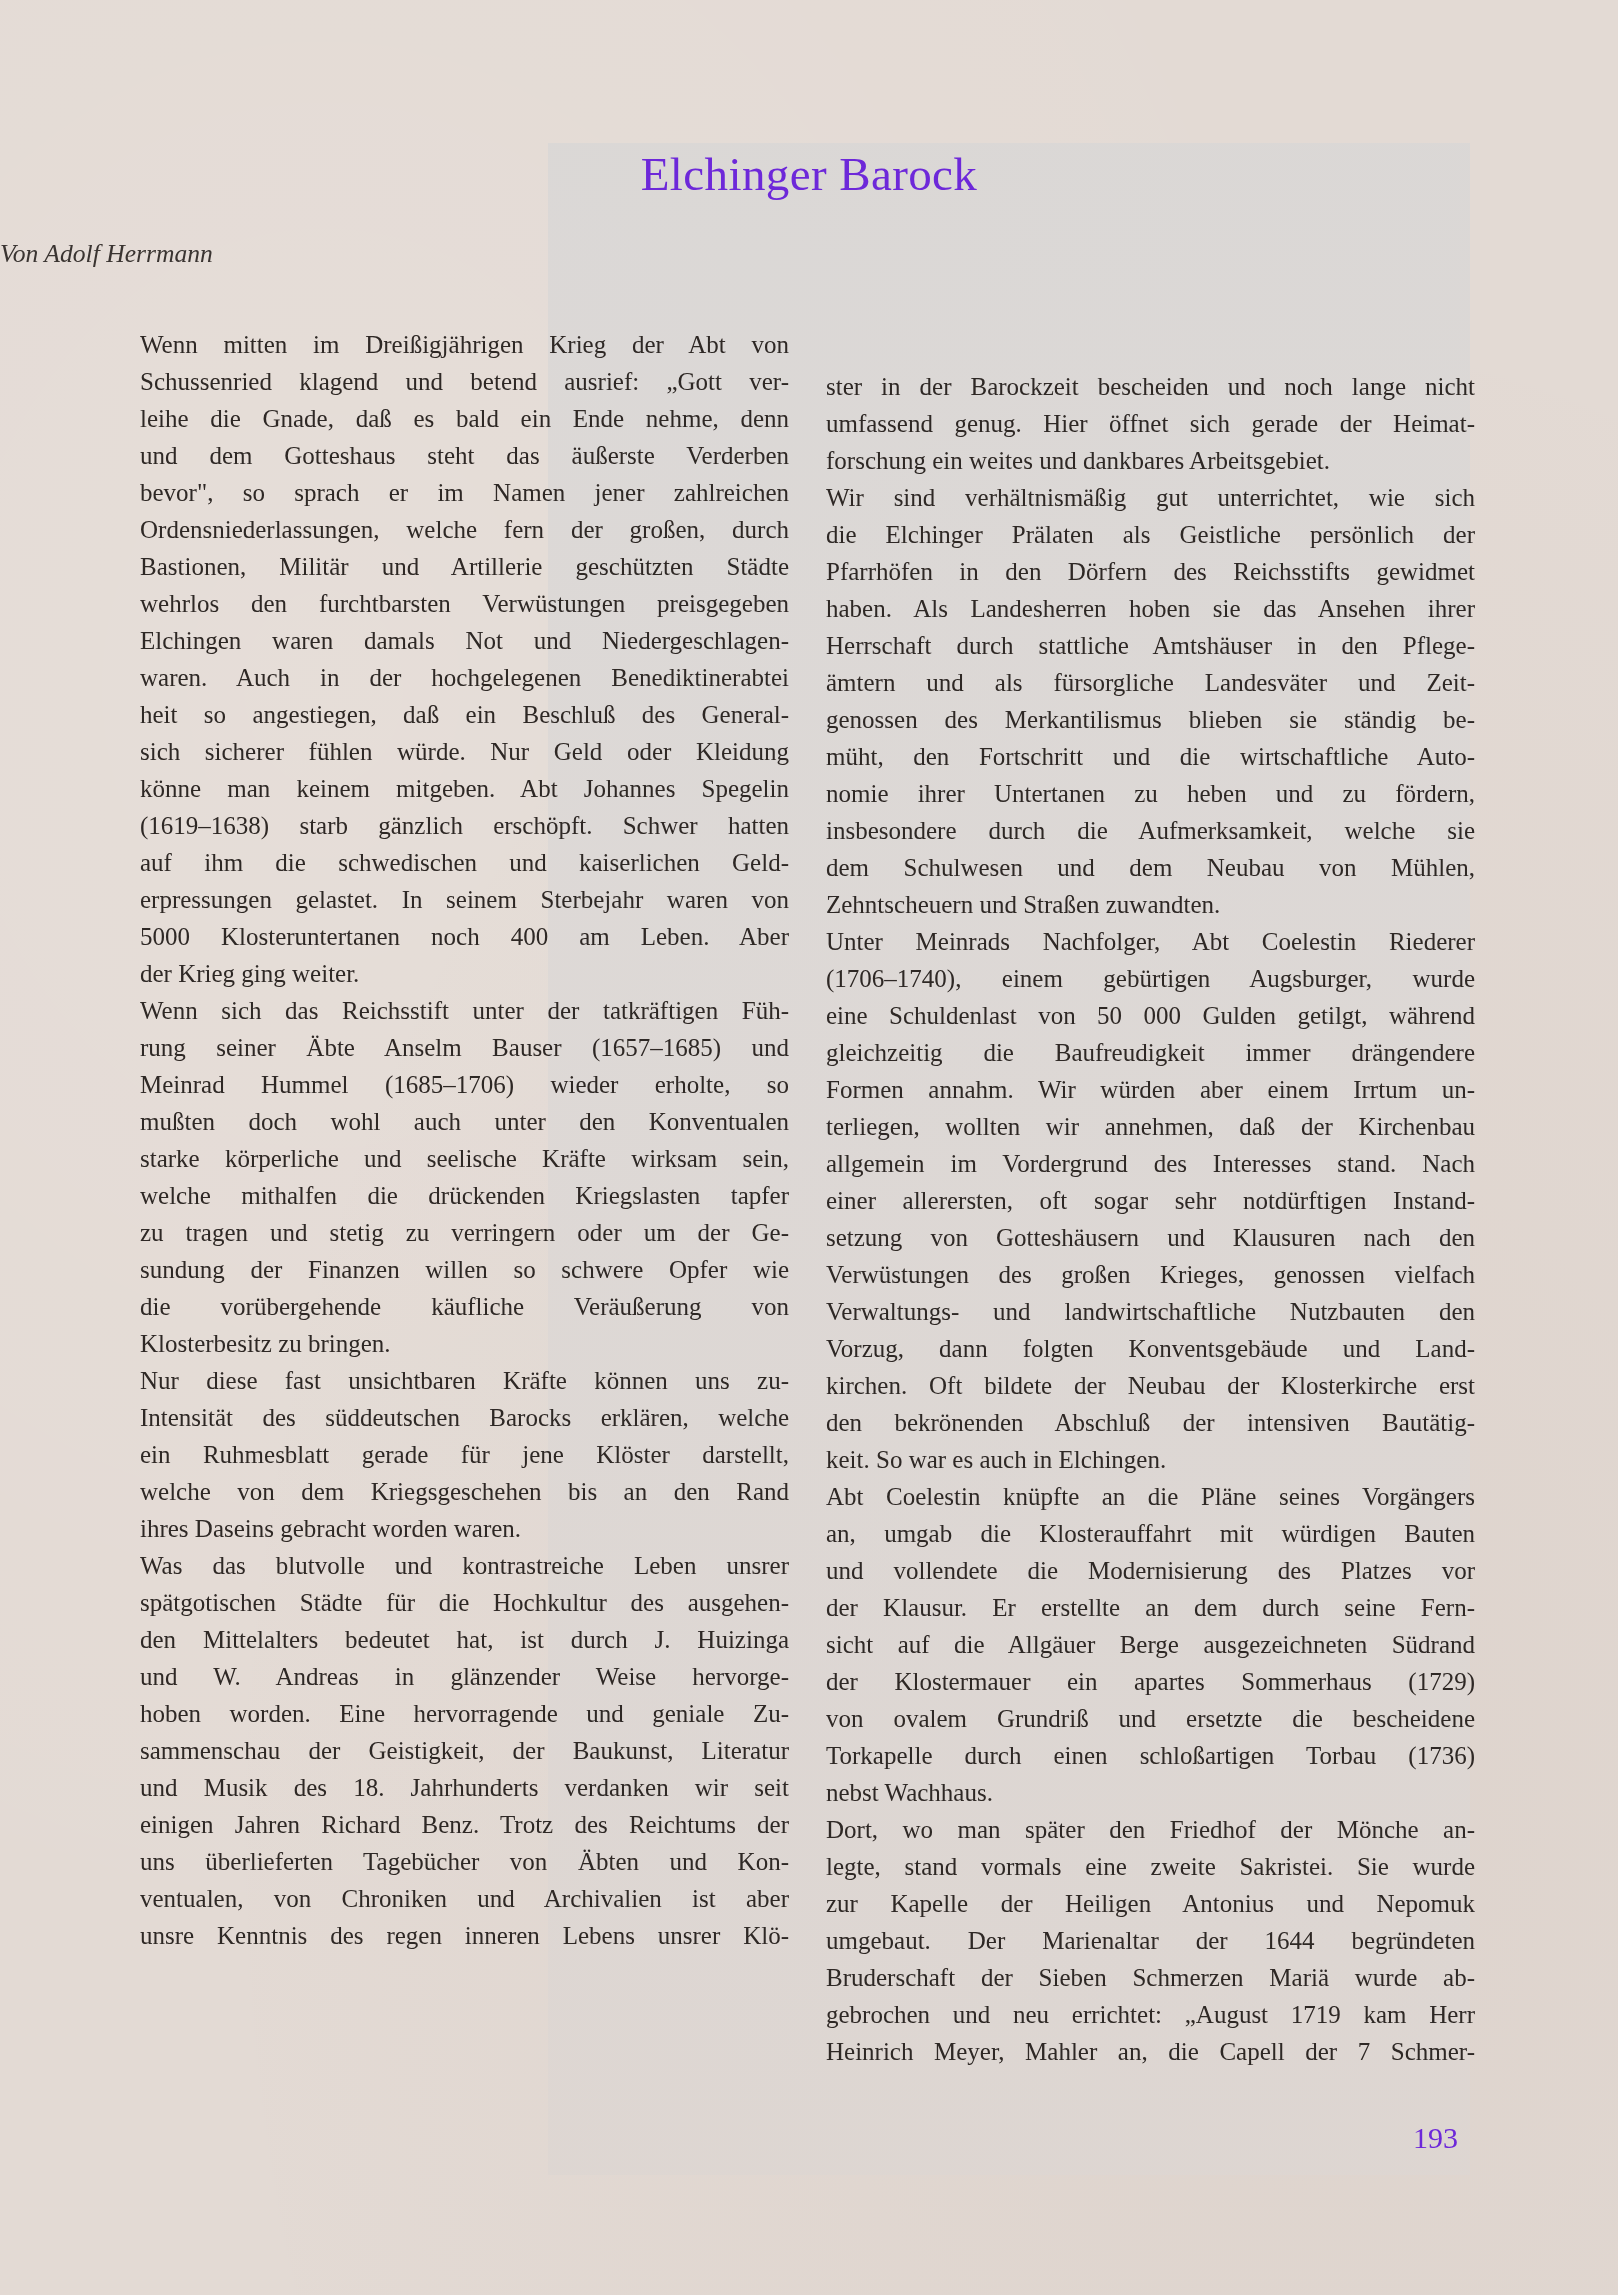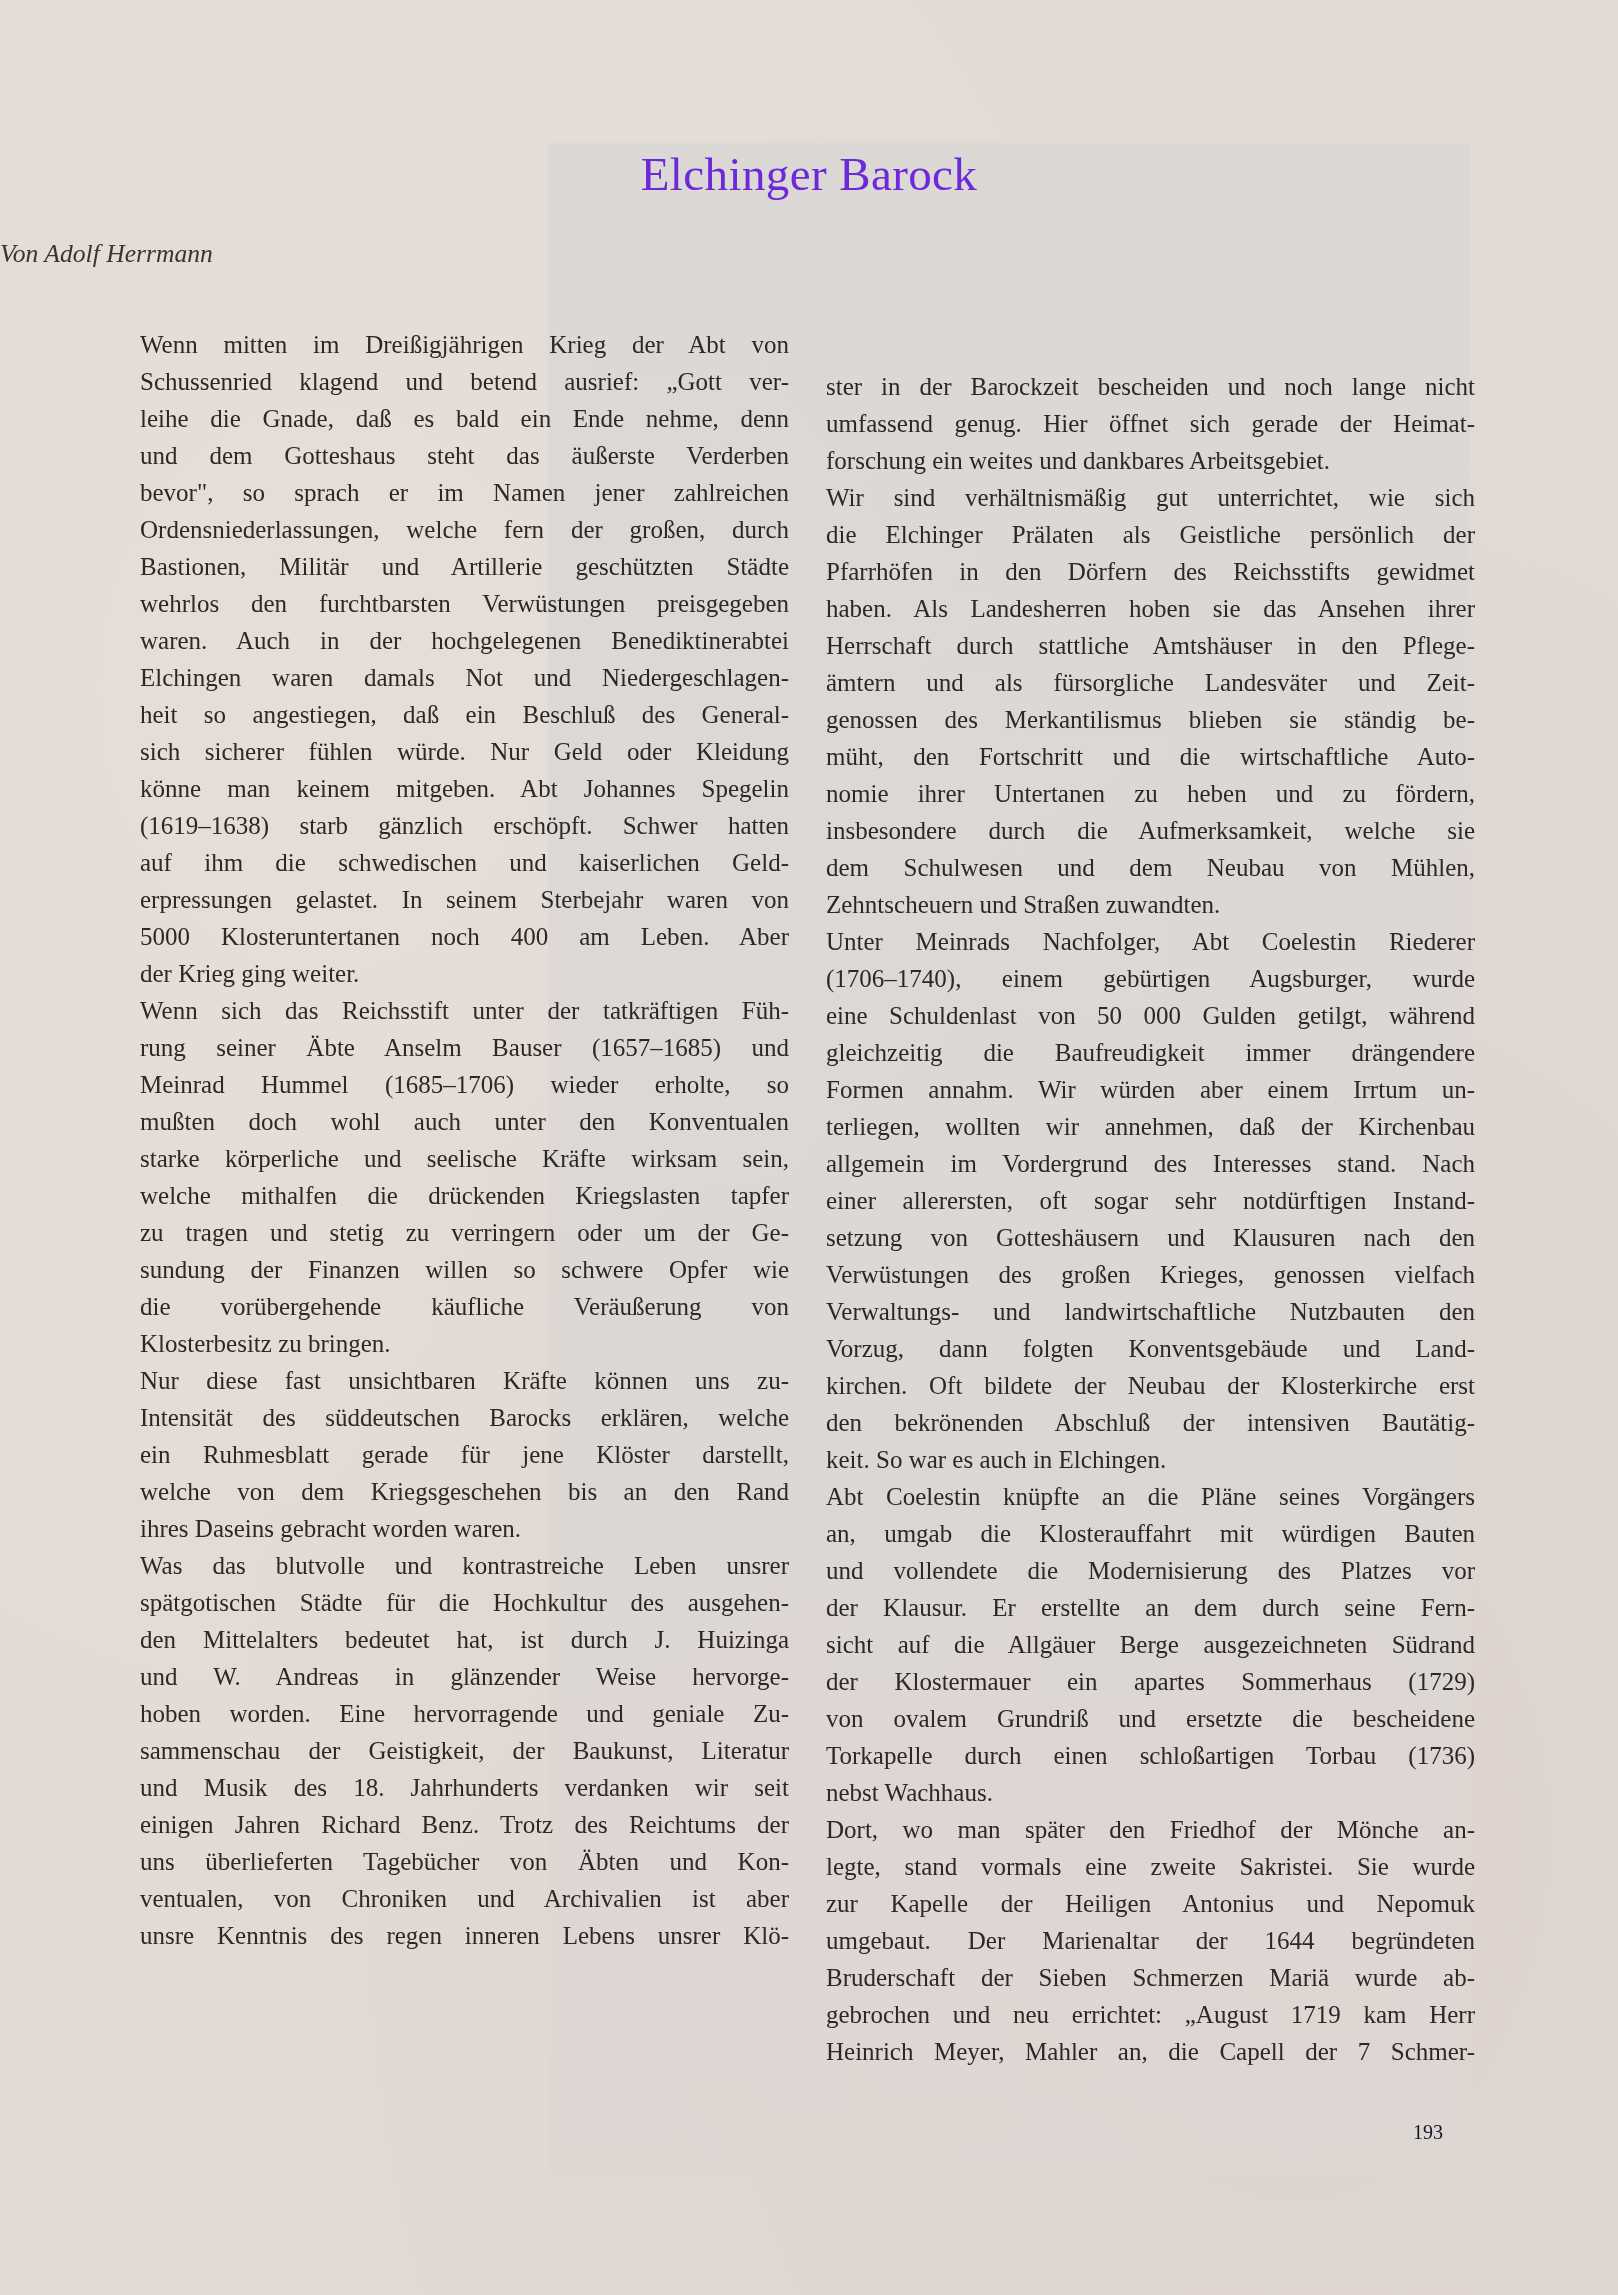--- a/index.html
+++ b/index.html
@@ -73,44 +73,44 @@
     height: 37px;
     overflow: visible;
   }
   .line.last {
     text-align-last: left;
   }
   .page-number {
     position: absolute;
     left: 1413px;
     top: 2121px;
-    font-size: 20px;
-    color: #0f172a;
+    font-size: 30px;
+    color: #6d28d9;
   }
 </style>
 </head>
 <body>
 
 <div class="paper-grain"></div>
 <div class="grey-panel"></div>
 
 <h1 class="title">Elchinger Barock</h1>
 <p class="byline">Von Adolf Herrmann</p>
 
 <div class="column left" id="col-left">
     <span class="line">Wenn mitten im Dreißigjährigen Krieg der Abt von</span>
     <span class="line">Schussenried klagend und betend ausrief: „Gott ver-</span>
     <span class="line">leihe die Gnade, daß es bald ein Ende nehme, denn</span>
     <span class="line">und dem Gotteshaus steht das äußerste Verderben</span>
     <span class="line">bevor", so sprach er im Namen jener zahlreichen</span>
     <span class="line">Ordensniederlassungen, welche fern der großen, durch</span>
     <span class="line">Bastionen, Militär und Artillerie geschützten Städte</span>
     <span class="line">wehrlos den furchtbarsten Verwüstungen preisgegeben</span>
+    <span class="line">Elchingen waren damals Not und Niedergeschlagen-</span>
     <span class="line">waren. Auch in der hochgelegenen Benediktinerabtei</span>
-    <span class="line">Elchingen waren damals Not und Niedergeschlagen-</span>
     <span class="line">heit so angestiegen, daß ein Beschluß des General-</span>
     <span class="line">sich sicherer fühlen würde. Nur Geld oder Kleidung</span>
     <span class="line">könne man keinem mitgeben. Abt Johannes Spegelin</span>
     <span class="line">(1619–1638) starb gänzlich erschöpft. Schwer hatten</span>
     <span class="line">auf ihm die schwedischen und kaiserlichen Geld-</span>
     <span class="line">erpressungen gelastet. In seinem Sterbejahr waren von</span>
     <span class="line">5000 Klosteruntertanen noch 400 am Leben. Aber</span>
     <span class="line last">der Krieg ging weiter.</span>
     <span class="line">Wenn sich das Reichsstift unter der tatkräftigen Füh-</span>
     <span class="line">rung seiner Äbte Anselm Bauser (1657–1685) und</span>

